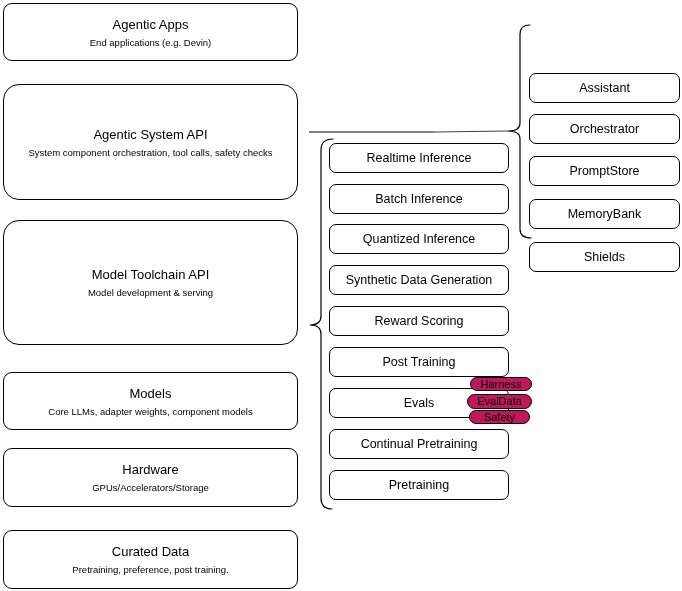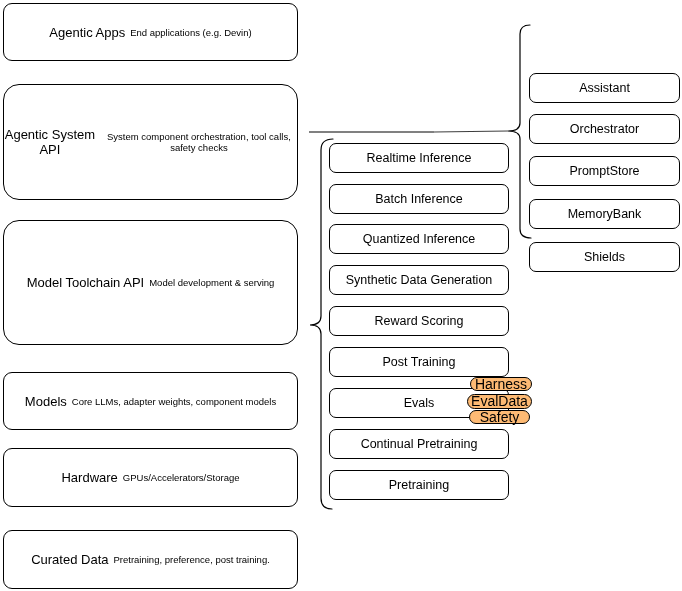--- a/index.html
+++ b/index.html
@@ -11,46 +11,46 @@
     font-family: "Liberation Sans", sans-serif;
     color: #000000;
     overflow: hidden;
   }
   .node {
     position: absolute;
     background: #ffffff;
     border: 1px solid #000000;
     box-sizing: border-box;
     display: flex;
-    flex-direction: row;
+    flex-direction: column;
     align-items: center;
     justify-content: center;
     text-align: center;
   }
   .stack-node { left: 3px; width: 295px; border-radius: 9px; gap: 5px; }
   .stack-node.big { border-radius: 16px; }
   .title { font-size: 13px; line-height: 15px; }
   .subtitle { font-size: 9.5px; line-height: 11px; }
   .mid-node {
     left: 329px; width: 180px; height: 30px;
     border-radius: 7px; font-size: 12.5px;
   }
   .right-node {
     left: 529px; width: 151px; height: 30px;
     border-radius: 7px; font-size: 12.5px; margin-top: 38px;
   }
   .tag {
     position: absolute;
-    background: #fdba74;
+    background: #be185d;
     border: 1px solid #000000;
     box-sizing: border-box;
     display: flex;
     align-items: center;
     justify-content: center;
-    font-size: 14px;
+    font-size: 11px;
     line-height: 11px;
   }
   .overlay {
     position: absolute;
     left: 0; top: 0;
     width: 682px; height: 591px;
     pointer-events: none;
   }
 </style>
 </head>

